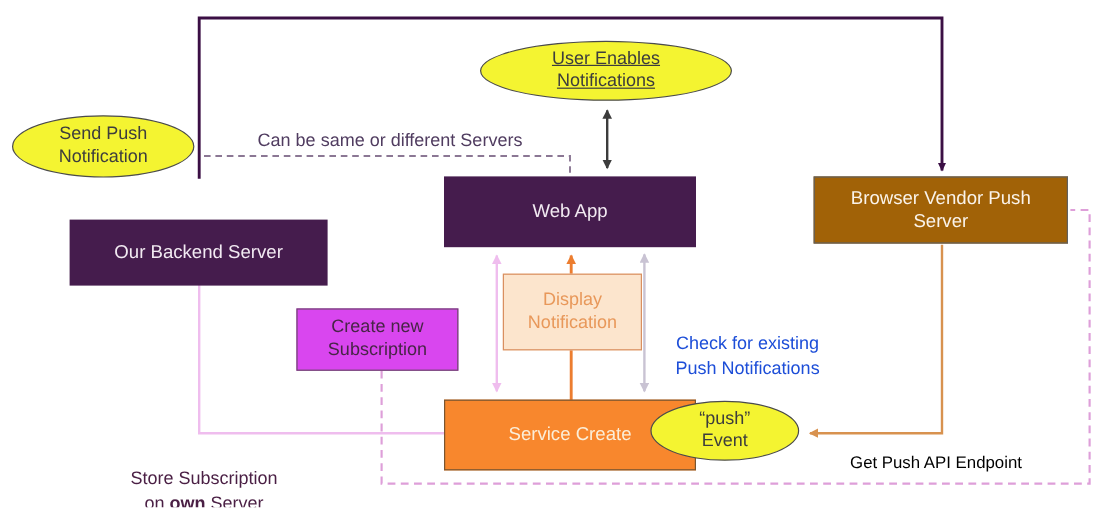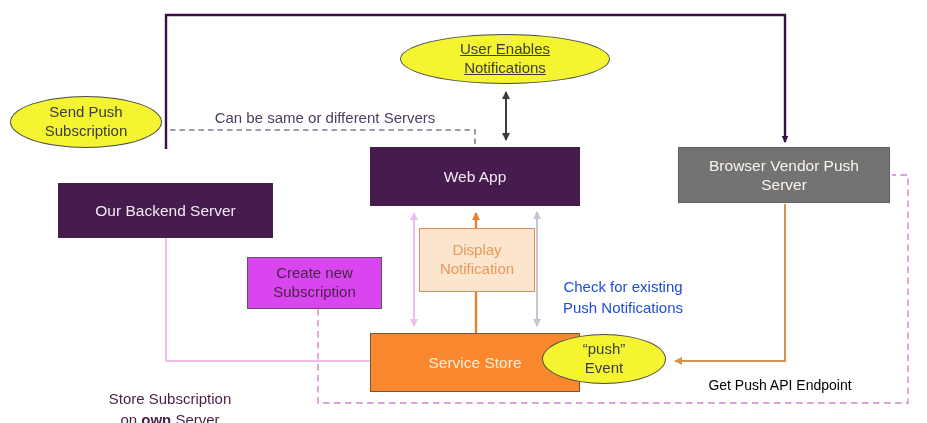--- a/index.html
+++ b/index.html
@@ -6,21 +6,21 @@
   #stage{
     position:relative;width:927px;height:423px;background:#ffffff;
     font-family:"Liberation Sans","DejaVu Sans",sans-serif;overflow:hidden;
   }
   #connectors{position:absolute;left:0;top:0;z-index:1;}
   .node{
     position:absolute;z-index:2;display:flex;align-items:center;justify-content:center;
     text-align:center;box-sizing:border-box;line-height:1.25;
   }
   .dark{background:#451c4d;color:#f2eaf2;font-size:15.5px;}
-  .tan{background:#737373;border:1.5px solid #606060;color:#faf3ea;font-size:15.5px;}
+  .tan{background:#a16207;border:1.5px solid #606060;color:#faf3ea;font-size:15.5px;}
   .sw{background:#f8872d;border:1.5px solid #7a5530;color:#fbeed8;font-size:15.5px;}
   .pinkbox{background:#d946ef;border:1.5px solid #6e4a6e;color:#472546;font-size:15px;z-index:2;}
   .peach{background:#fce5cd;border:1.5px solid #d98f60;color:#e8985a;font-size:15px;z-index:2;}
   .ellipse{
     position:absolute;z-index:3;border-radius:50%;background:#f4f431;border:1.6px solid #4b4b4b;
     display:flex;align-items:center;justify-content:center;text-align:center;
     color:#3d3d3d;font-size:15px;line-height:1.25;box-sizing:border-box;
   }
   .lbl{position:absolute;z-index:2;text-align:center;line-height:1.4;}
   #lbl-same{left:180px;top:107px;width:290px;color:#503c60;font-size:15px;}
@@ -98,34 +98,34 @@
 
   <div class="node dark" id="node-web-app">
     <span>Web App</span>
   </div>
 
   <div class="node tan" id="node-bvps">
     <span>Browser Vendor Push Server</span>
   </div>
 
   <div class="node sw" id="node-sw">
-    <span>Service Store</span>
+    <span>Service Create</span>
   </div>
 
   <div class="node pinkbox" id="node-create">
     <span>Create new Subscription</span>
   </div>
 
   <div class="node peach" id="node-display">
     <span>Display Notification</span>
   </div>
 
   <div class="ellipse" id="ell-send">
     <span><span>Send Push</span><br>
-    <span>Subscription</span></span>
+    <span>Notification</span></span>
   </div>
 
   <div class="ellipse" id="ell-user">
     <span><span>User Enables</span><br>
     <span>Notifications</span></span>
   </div>
 
   <div class="ellipse" id="ell-push">
     <span><span>“push”</span><br>
     <span>Event</span></span>

